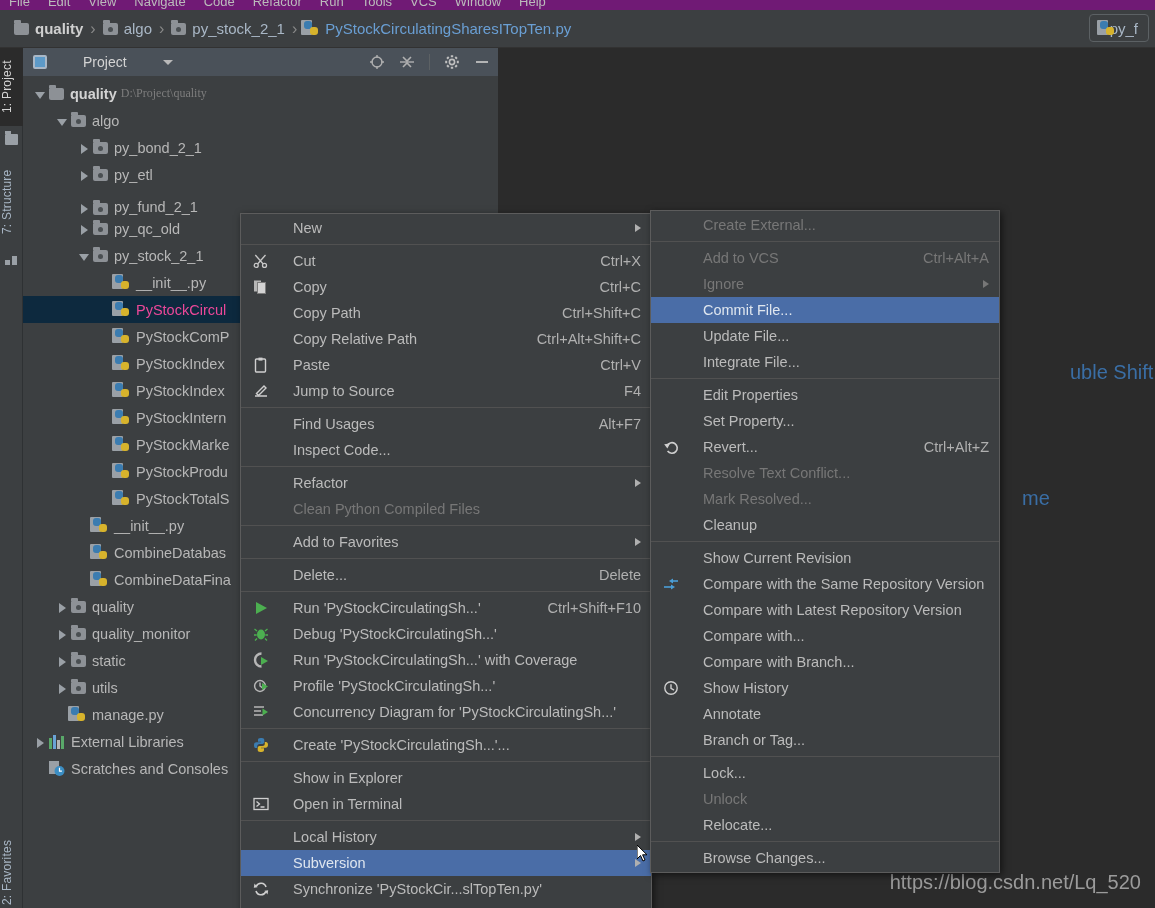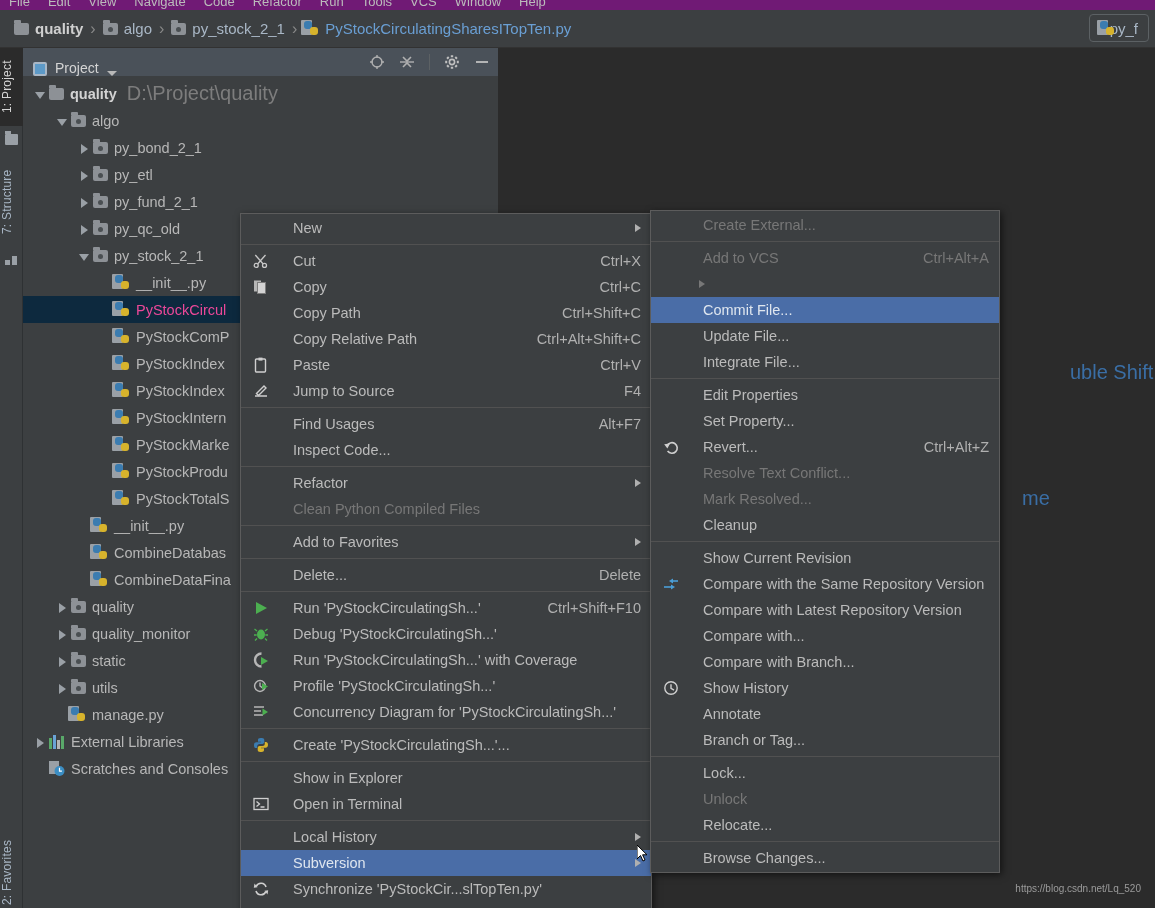--- a/index.html
+++ b/index.html
@@ -82,22 +82,22 @@
   .ico-folder:before{content:"";position:absolute;left:0;top:-3px;width:6px;height:3px;background:#9aa0a6;}
   .ico-struct{ background:transparent; }
   .ico-struct i{position:absolute;background:#9aa0a6;display:block;}
 
   
   .projwin {
     position:absolute; left:23px; top:48px; width:475px; height:860px;
     background:#3c3f41;
   }
   .proj-header {
-    height:28px; background:#4a5159; display:flex; align-items:flex-end;
-    padding-left:10px; position:relative;
+    height:28px; background:#4a5159; display:flex; align-items:center;
+    padding-left:10px; position:relative;gap:28px;
   }
   .proj-header .sq {
     width:14px; height:14px; border:2px solid #a9b7c6; background:#5d9ac8; border-radius:2px;
   }
   .proj-header .ttl { font-size:14px; color:#d4d4d4; margin-left:8px; }
   .proj-header .caret {
     margin-left:8px; width:0;height:0;border-left:5px solid transparent;
     border-right:5px solid transparent;border-top:5px solid #b9b9b9;
   }
   .proj-tools { position:absolute; right:8px; top:0; height:28px; display:flex; align-items:center; gap:14px;}
@@ -107,31 +107,31 @@
   .trow { display:flex; align-items:center; height:27px; padding-left:10px; white-space:nowrap; }
   .trow.sel { background:#0d293e; }
   .trow.sel .nm { color:#ec4899; }
   .arrow { width:14px; height:14px; position:relative; flex:0 0 14px; margin-right:2px;}
   .arrow.r:after{content:"";position:absolute;left:4px;top:3px;width:0;height:0;
     border-top:5px solid transparent;border-bottom:5px solid transparent;border-left:7px solid #9aa0a6;}
   .arrow.d:after{content:"";position:absolute;left:2px;top:5px;width:0;height:0;
     border-left:5px solid transparent;border-right:5px solid transparent;border-top:7px solid #9aa0a6;}
   .nm { margin-left:6px; }
   .nm.b { font-weight:bold; color:#d3d3d3;}
-  .pathhint { color:#7d7d7d; margin-left:10px; font-size:20px; }
+  .pathhint { color:#7d7d7d; margin-left:4px; font-size:12px;font-family:Liberation Serif, serif; }
   .barchart { width:16px;height:14px;position:relative;display:inline-block;}
   .barchart i{position:absolute;bottom:0;width:3px;display:block;}
   .scratch { width:16px;height:15px;position:relative;display:inline-block;}
 
   
   .ed-hint { position:absolute; color:#3a6ea5; font-size:20px; white-space:nowrap; }
 
   
   .watermark {
-    position:absolute; right:14px; bottom:14px; color:#9b9b9b; font-size:10px;
+    position:absolute; right:14px; bottom:14px; color:#9b9b9b; font-size:20px;
   }
 
   
   .menu {
     position:absolute; background:#3c3f41; border:1px solid #5c5c5c;
     box-shadow: 2px 2px 7px rgba(0,0,0,0.55); padding:1px 0;
     font-size:14.5px; color:#bbbbbb;
   }
   #menu-main { left:240px; top:213px; width:412px; }
   #menu-sub  { left:650px; top:210px; width:350px; }
@@ -271,21 +271,21 @@
         <div class="trow" style="padding-left: 54px;">
           <span class="arrow r"></span>
           <span class="folder-ico src"></span>
           <span class="nm">py_bond_2_1</span>
         </div>
         <div class="trow" style="padding-left: 54px;">
           <span class="arrow r"></span>
           <span class="folder-ico src"></span>
           <span class="nm">py_etl</span>
         </div>
-        <div class="trow" style="padding-left: 54px;">
+        <div class="trow" style="padding-left: 54px; align-items: flex-end;">
           <span class="arrow r"></span>
           <span class="folder-ico src"></span>
           <span class="nm">py_fund_2_1</span>
         </div>
         <div class="trow" style="padding-left: 54px;">
           <span class="arrow r"></span>
           <span class="folder-ico src"></span>
           <span class="nm">py_qc_old</span>
         </div>
         <div class="trow" style="padding-left: 54px;">
@@ -678,20 +678,21 @@
         <span class="label">Create External...</span>
       </div>
       <div class="msep"></div>
       <div class="mi disabled">
         <span class="gutter"></span>
         <span class="label">Add to VCS</span>
         <span class="accel">Ctrl+Alt+A</span>
       </div>
       <div class="mi disabled">
         <span class="gutter"></span>
+        <span class="label">Ignore</span>
         <span class="sub-arrow"></span>
       </div>
       <div class="mi hl">
         <span class="gutter"></span>
         <span class="label">Commit File...</span>
       </div>
       <div class="mi">
         <span class="gutter"></span>
         <span class="label">Update File...</span>
       </div>

